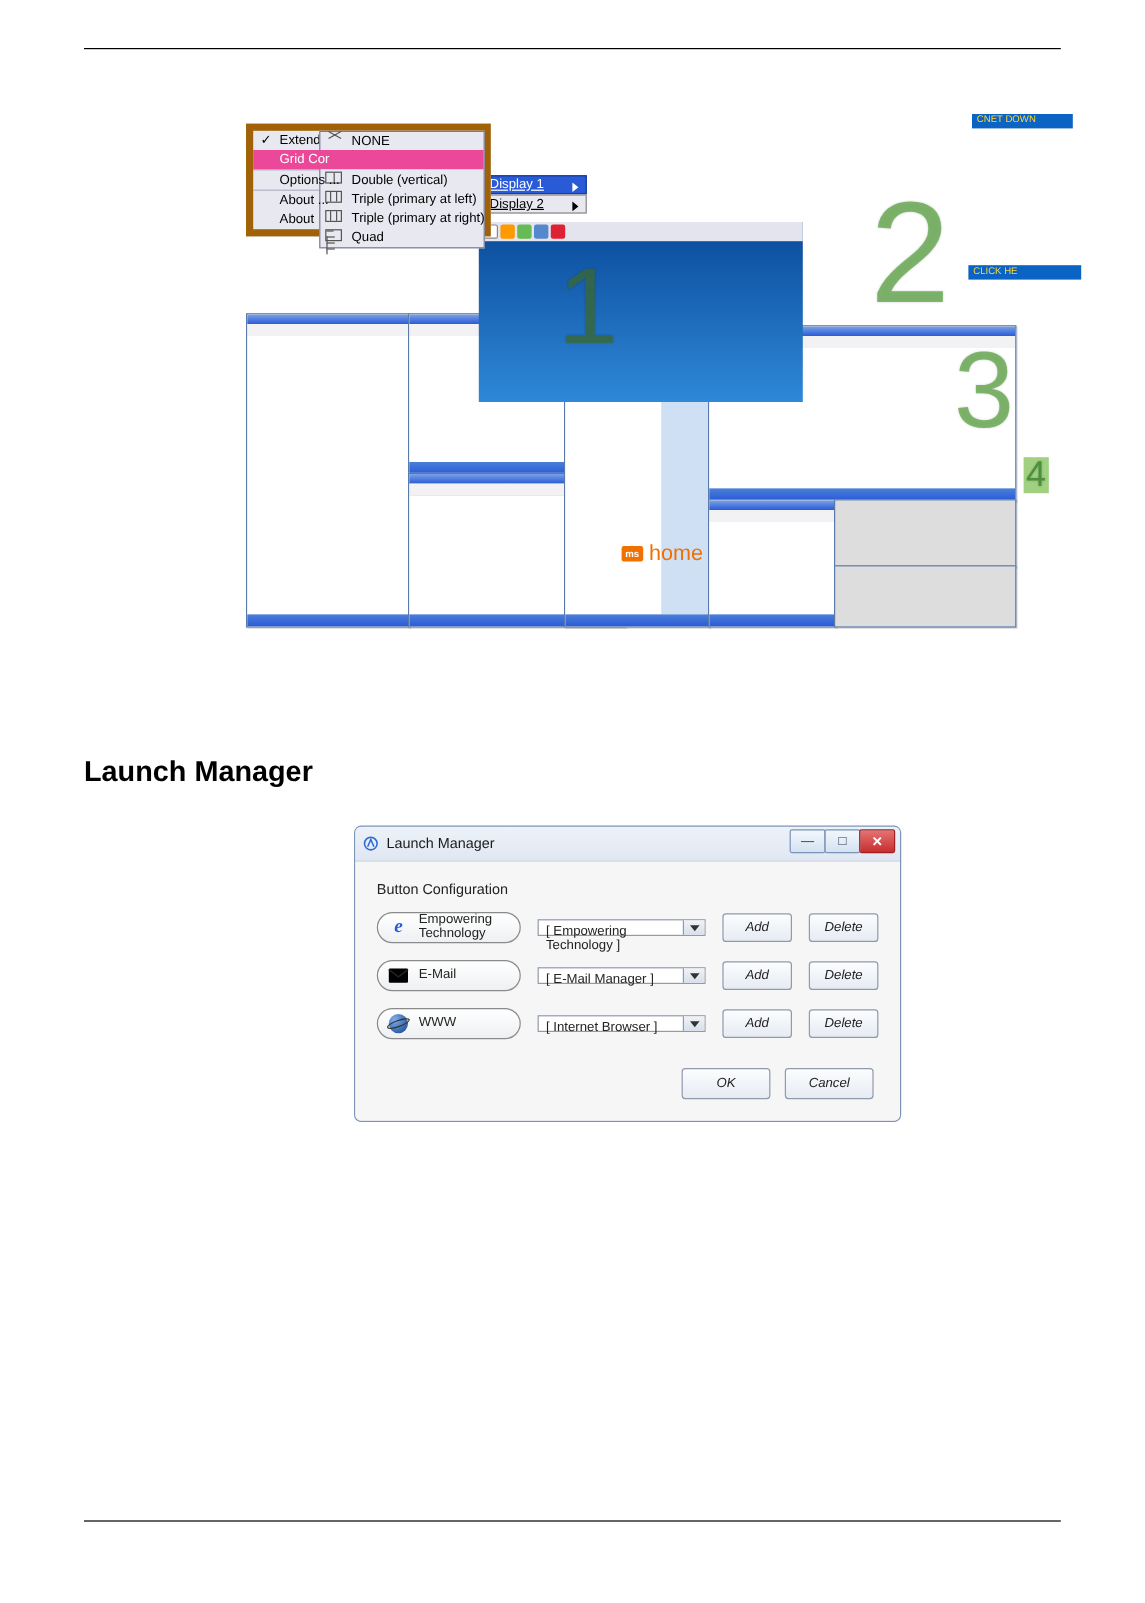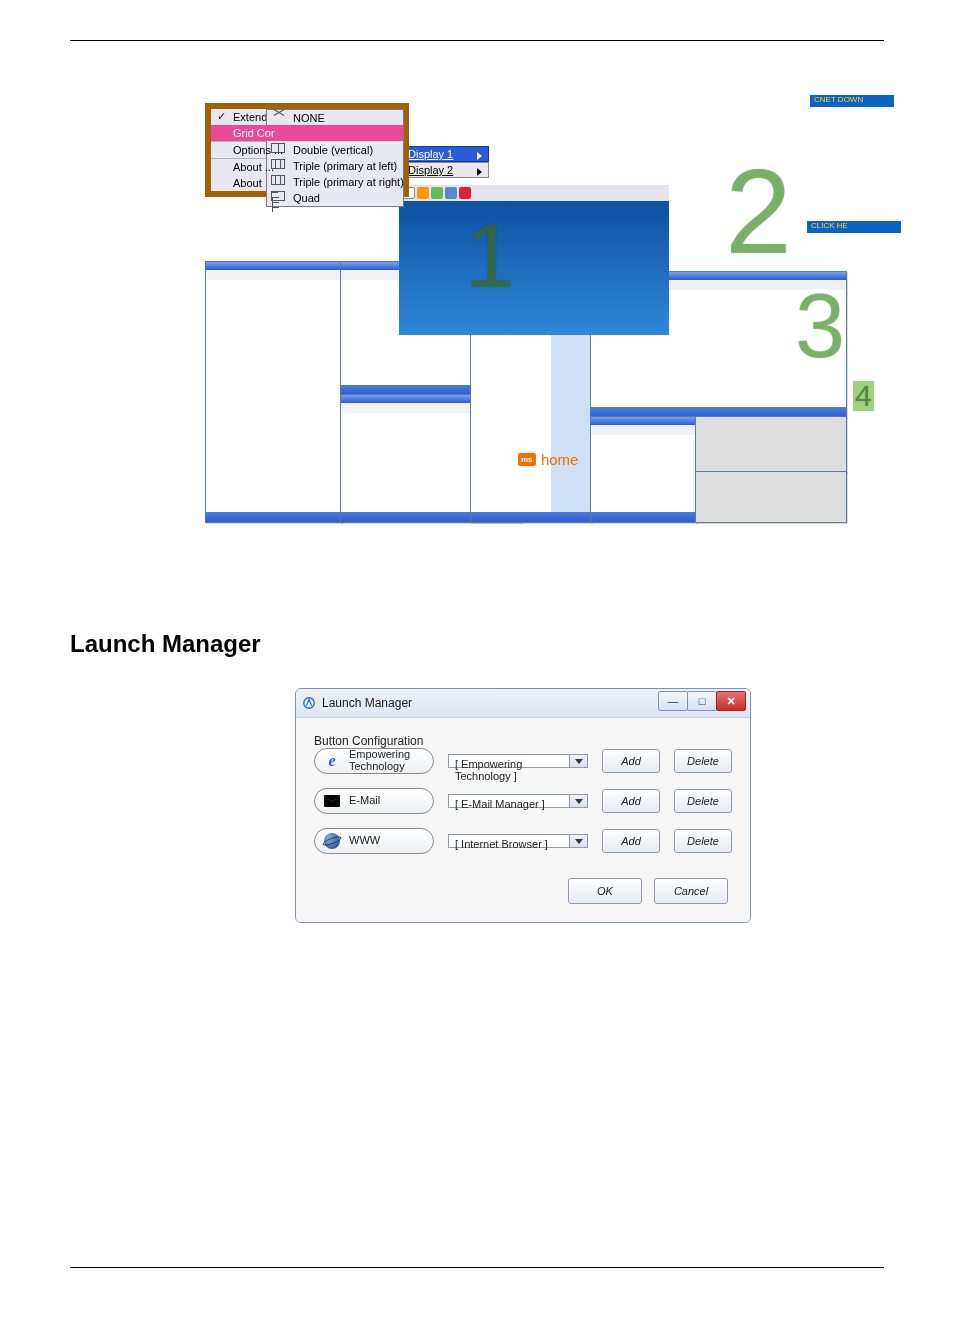--- a/index.html
+++ b/index.html
@@ -216,21 +216,21 @@
   .msn-logo { font: bold 10px Arial; color:#fff; }
 
   
   .home-pill {
     position: absolute;
     left: 313px; top: 360px;
     z-index: 3;
     font: 12px Arial;
   }
   .home-box { display:inline-block; background:#f07000; color:#fff; font:bold 8px Arial; padding:2px 3px; border-radius:2px; vertical-align:middle;}
-  .home-txt { color:#f07000; margin-left:2px; vertical-align:middle; font-size:15px;}
+  .home-txt { color:#f07000; margin-left:2px; vertical-align:middle; font-size:18px;}
 
   
   .cnet-strip {
     position: absolute;
     left: 350px;
     width: 80px;
     height: 12px;
     background: #0b63c4;
     color: #fff;
     font: 8px Arial;
@@ -311,20 +311,21 @@
     letter-spacing: -1px;
   }
 
   .lm-body {
     padding: 16px 18px 14px 18px;
     background: #f6f6f6;
   }
   .lm-section-label {
     font-size: 12px;
     color: #222;
+    margin-bottom: 12px;
   }
   .lm-row {
     display: flex;
     align-items: center;
     gap: 14px;
     margin-bottom: 14px;
   }
   .lm-pill {
     width: 120px;
     height: 26px;

